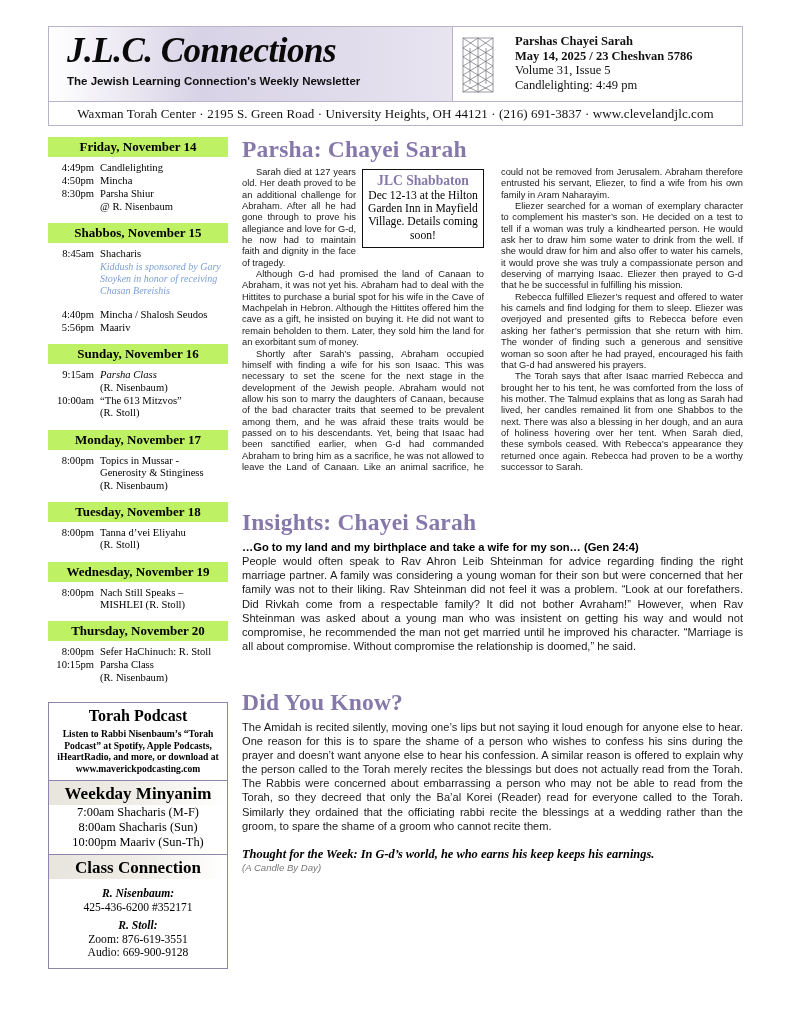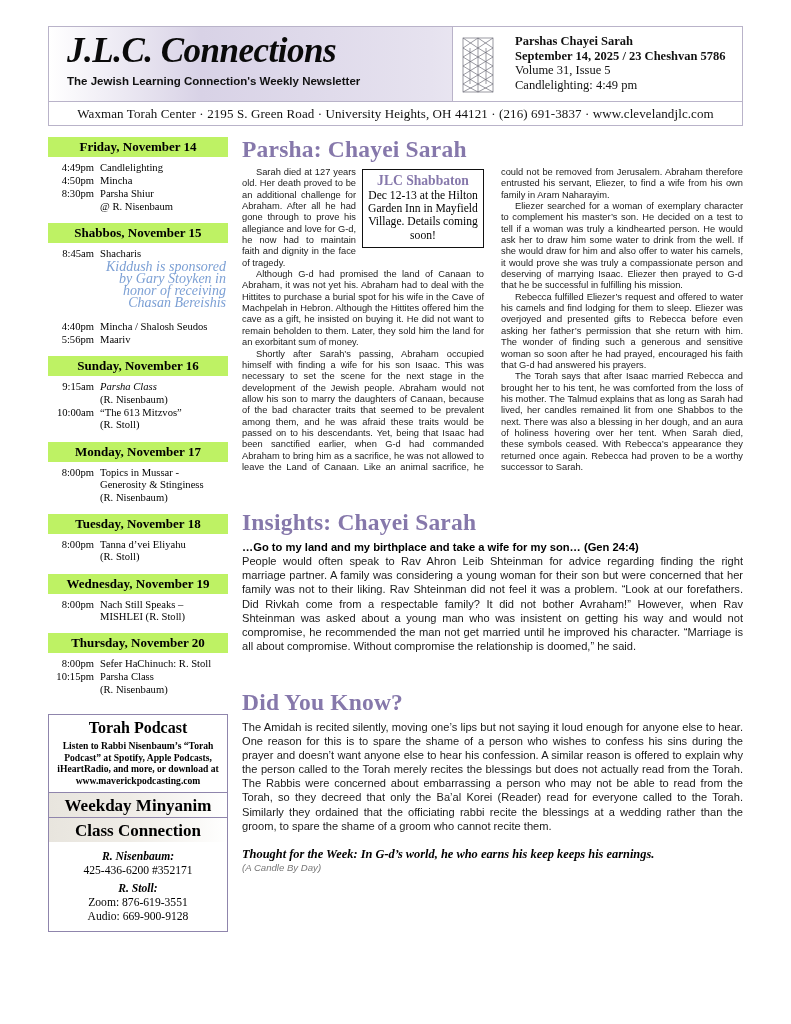--- a/index.html
+++ b/index.html
@@ -62,21 +62,21 @@
     font-weight:bold; font-size:13px; line-height:17px;
     padding:1px 0 2px 0;
     border-top:1px solid #fff;
   }
   .day-block { padding:5px 2px 8px 4px; }
   .ev { display:flex; font-size:10.6px; line-height:12.6px; margin-bottom:0.5px; }
   .ev .t { width:48px; flex:0 0 48px; text-align:right; padding-right:6px; }
   .ev .d { flex:1 1 auto; }
   .ev .d .cont { display:block; }
   .it { font-style:italic; }
-  .spons { color:#7b9fd4; font-style:italic; font-size:14px; line-height:12px; display:block; margin:1px 0 4px 0;text-align:right; }
+  .spons { color:#7b9fd4; font-style:italic; font-size:10px; line-height:12px; display:block; margin:1px 0 4px 0; }
   .gap { height:7px; }
 
   .box {
     border:1px solid #8f85ac;
     margin-top:9px;
     background:#fff;
   }
   .box + .box { margin-top:0; border-top:none; }
   .box-title {
     text-align:center; font-weight:bold; font-size:16px; line-height:20px;
@@ -157,21 +157,21 @@
           <path d="M2 12 L17 21 L32 12 M2 21 L17 12 L32 21"></path>
           <path d="M2 21 L17 30 L32 21 M2 30 L17 21 L32 30"></path>
           <path d="M2 30 L17 39 L32 30 M2 39 L17 30 L32 39"></path>
           <path d="M2 39 L17 48 L32 39 M2 48 L17 39 L32 48"></path>
           <path d="M2 48 L17 56 L32 48 M2 56 L17 48 L32 56"></path>
           <path d="M9 12 L9 48 M17 2 L17 56 M25 12 L25 48"></path>
         </g>
       </svg>
       <div class="mast-meta">
         <div class="b">Parshas Chayei Sarah</div>
-        <div class="b">September 14, 2025 / 23 Cheshvan 5786</div>
+        <div class="b">May 14, 2025 / 23 Cheshvan 5786</div>
         <div>Volume 31, Issue 5</div>
         <div>Candlelighting: 4:49 pm</div>
       </div>
     </div>
   </div>
 
   <div class="addressbar">Waxman Torah Center · 2195 S. Green Road · University Heights, OH 44121 · (216) 691-3837 · www.clevelandjlc.com</div>
 
   <div class="content">
 
@@ -253,20 +253,25 @@
           </div>
         </div>
 
       <div class="box">
         <div class="box-title">Torah Podcast</div>
         <div class="box-body">Listen to Rabbi Nisenbaum’s “Torah Podcast” at Spotify, Apple Podcasts, iHeartRadio, and more, or download at www.maverickpodcasting.com</div>
       </div>
 
       <div class="box">
         <div class="box-title shaded">Weekday Minyanim</div>
+        <div class="minyan-list" id="minyan-list">
+            <div>7:00am Shacharis (M-F)</div>
+            <div>8:00am Shacharis (Sun)</div>
+            <div>10:00pm Maariv (Sun-Th)</div>
+          </div>
       </div>
 
       <div class="box">
         <div class="box-title shaded">Class Connection</div>
         <div class="cc-body">
           <div class="cc-name">R. Nisenbaum:</div>
           <div>425-436-6200 #352171</div>
           <div class="cc-name">R. Stoll:</div>
           <div>Zoom: 876-619-3551</div>
           <div>Audio: 669-900-9128</div>

